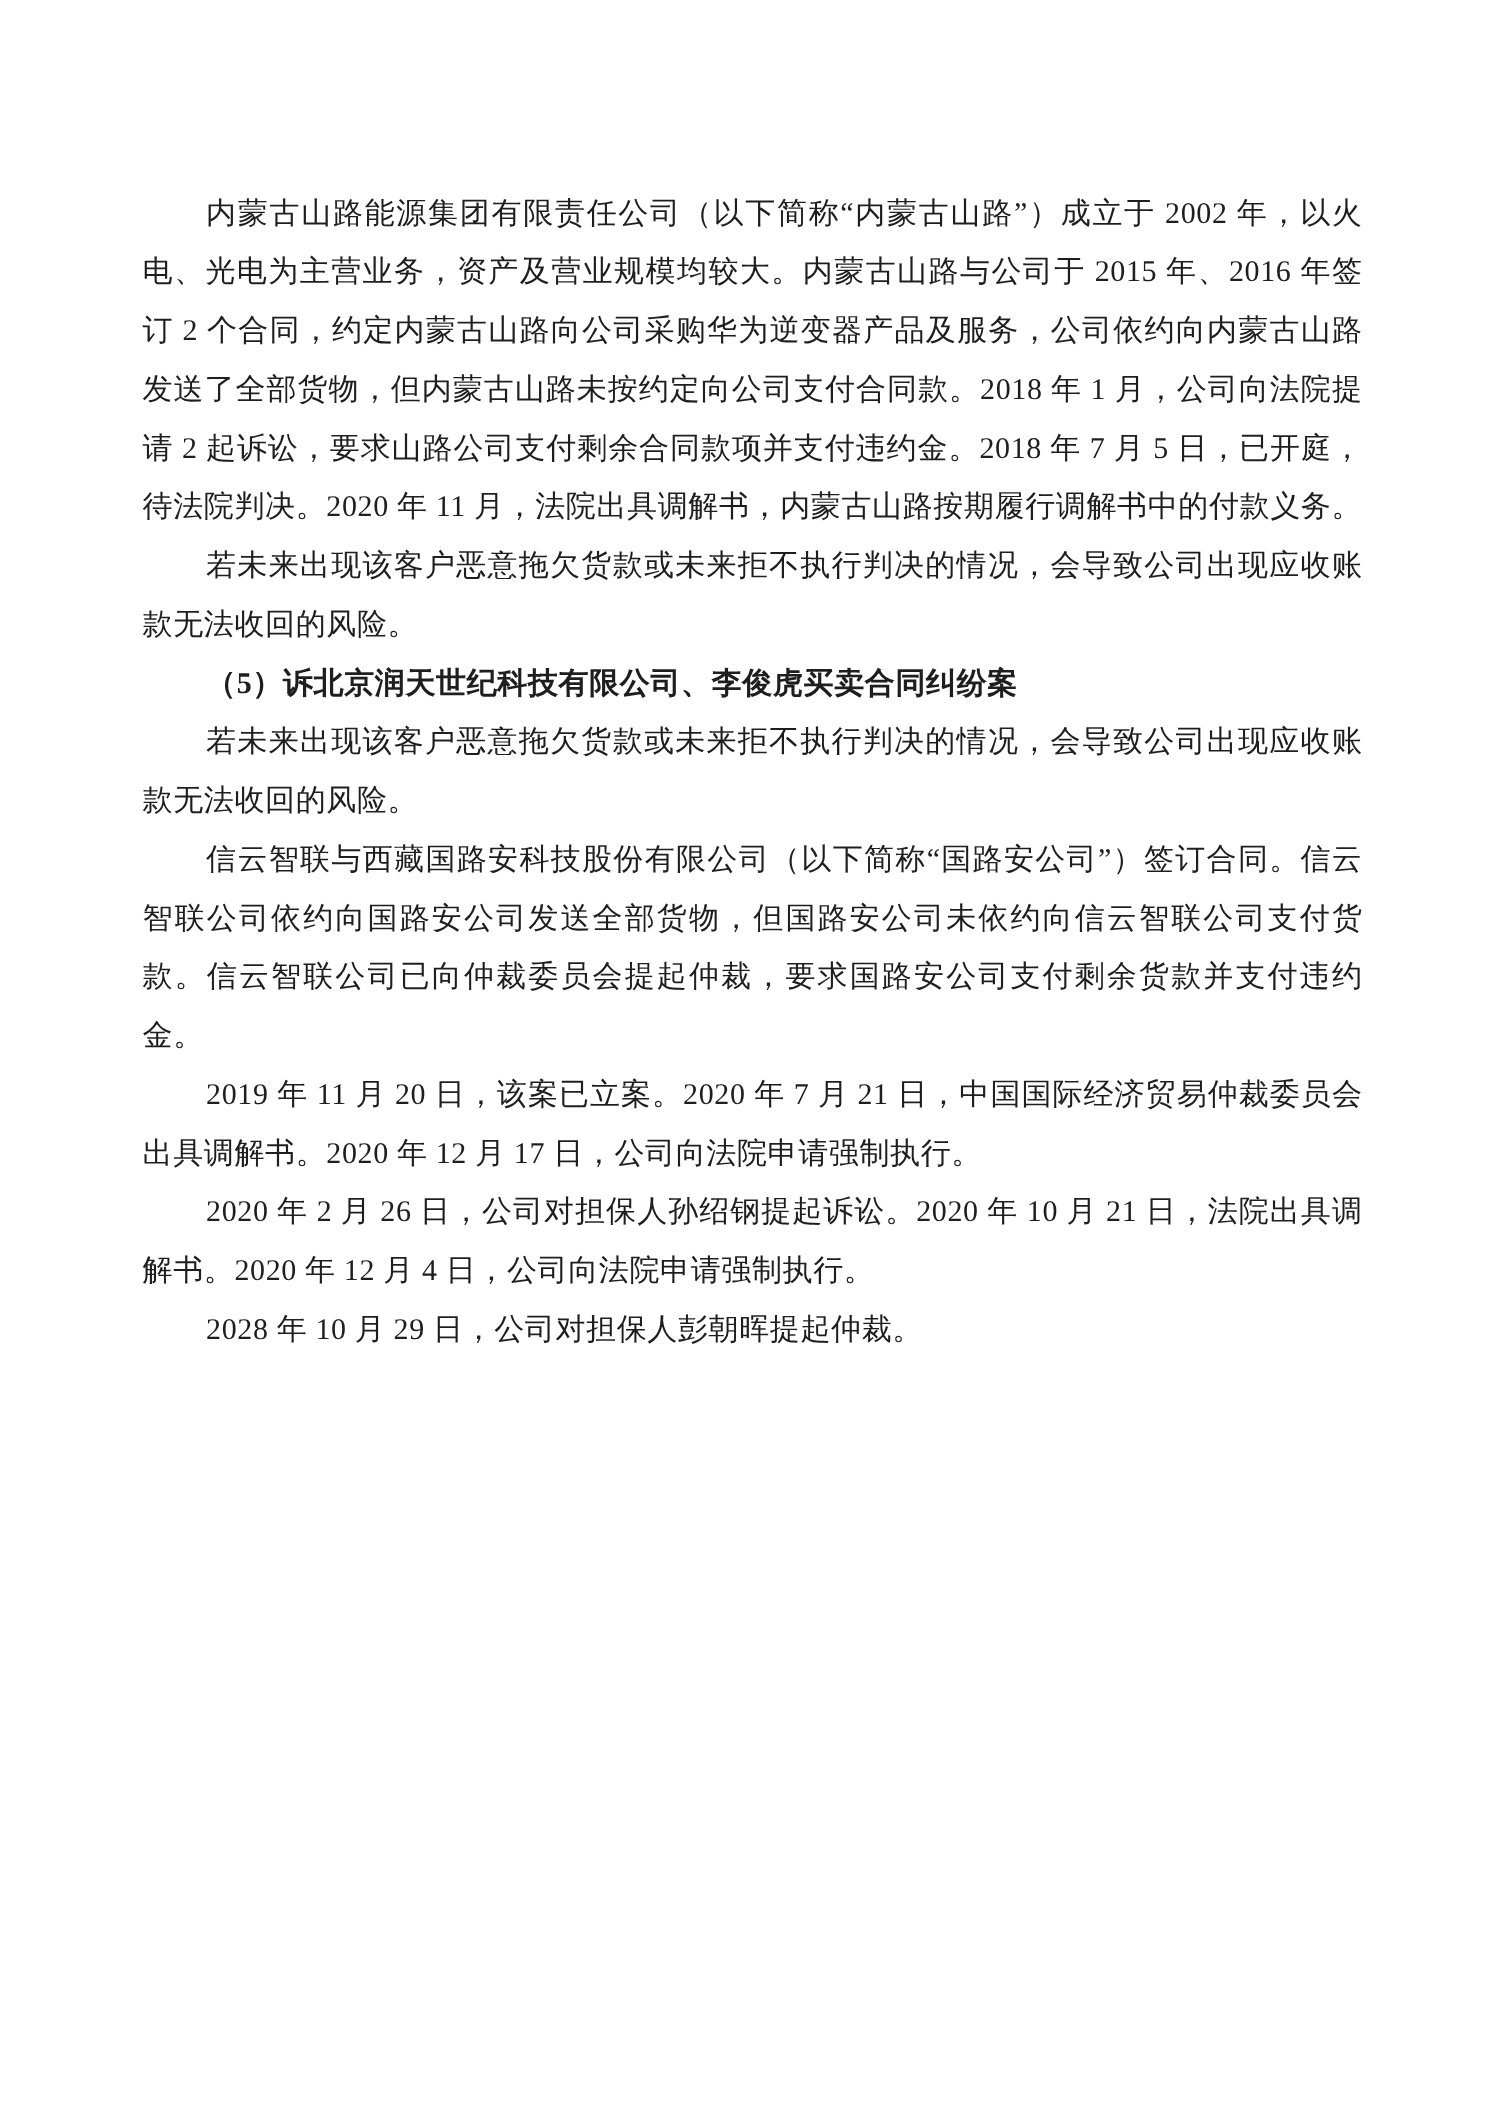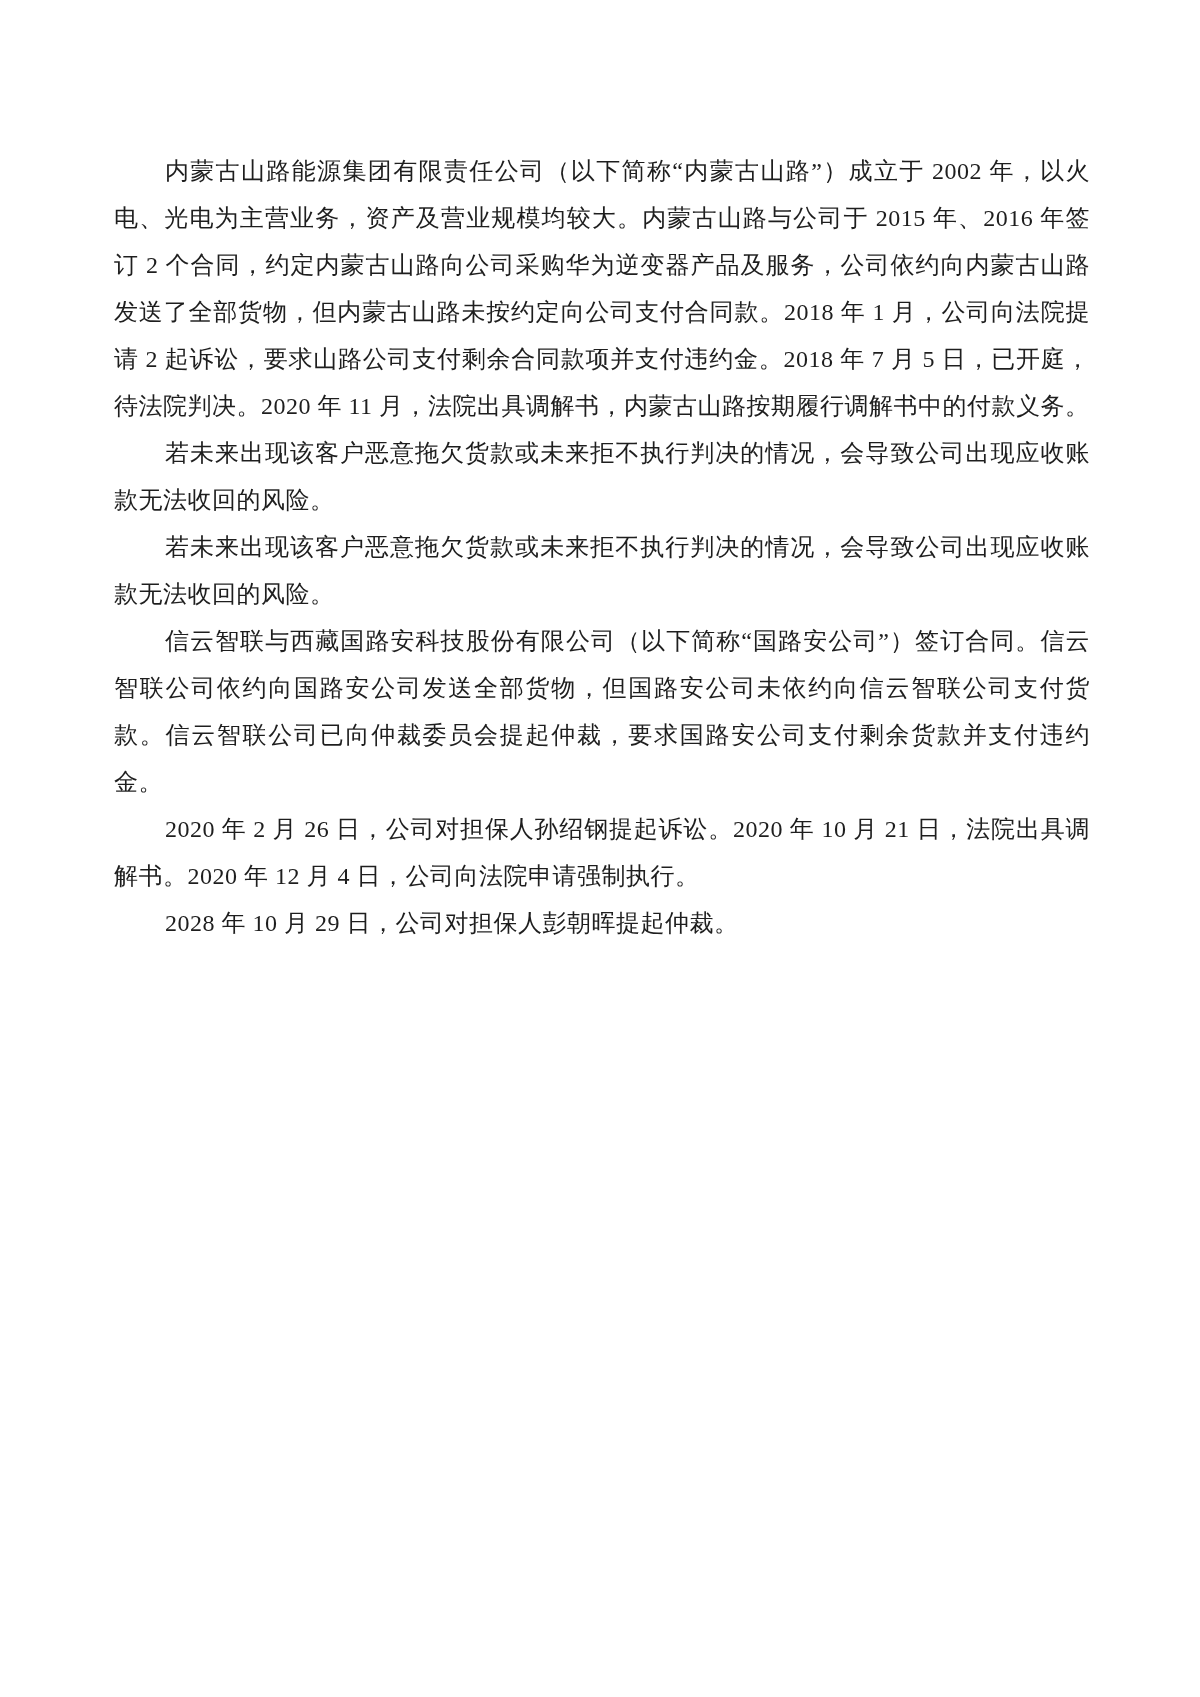--- a/index.html
+++ b/index.html
@@ -46,19 +46,21 @@
     color: #0f172a;
   }
 </style>
 </head>
 <body>
 
 <div class="page">
   <div class="content">
     <p>内蒙古山路能源集团有限责任公司（以下简称“内蒙古山路”）成立于 2002 年，以火电、光电为主营业务，资产及营业规模均较大。内蒙古山路与公司于 2015 年、2016 年签订 2 个合同，约定内蒙古山路向公司采购华为逆变器产品及服务，公司依约向内蒙古山路发送了全部货物，但内蒙古山路未按约定向公司支付合同款。2018 年 1 月，公司向法院提请 2 起诉讼，要求山路公司支付剩余合同款项并支付违约金。2018 年 7 月 5 日，已开庭，待法院判决。2020 年 11 月，法院出具调解书，内蒙古山路按期履行调解书中的付款义务。</p>
     <p>若未来出现该客户恶意拖欠货款或未来拒不执行判决的情况，会导致公司出现应收账款无法收回的风险。</p>
+    <p class="heading">（5）诉北京润天世纪科技有限公司、李俊虎买卖合同纠纷案</p>
     <p>若未来出现该客户恶意拖欠货款或未来拒不执行判决的情况，会导致公司出现应收账款无法收回的风险。</p>
     <p>信云智联与西藏国路安科技股份有限公司（以下简称“国路安公司”）签订合同。信云智联公司依约向国路安公司发送全部货物，但国路安公司未依约向信云智联公司支付货款。信云智联公司已向仲裁委员会提起仲裁，要求国路安公司支付剩余货款并支付违约金。</p>
+    <p>2019 年 11 月 20 日，该案已立案。2020 年 7 月 21 日，中国国际经济贸易仲裁委员会出具调解书。2020 年 12 月 17 日，公司向法院申请强制执行。</p>
     <p>2020 年 2 月 26 日，公司对担保人孙绍钢提起诉讼。2020 年 10 月 21 日，法院出具调解书。2020 年 12 月 4 日，公司向法院申请强制执行。</p>
     <p>2028 年 10 月 29 日，公司对担保人彭朝晖提起仲裁。</p>
   </div>
   <div class="page-number">40</div>
 </div>
 
 </body></html>

